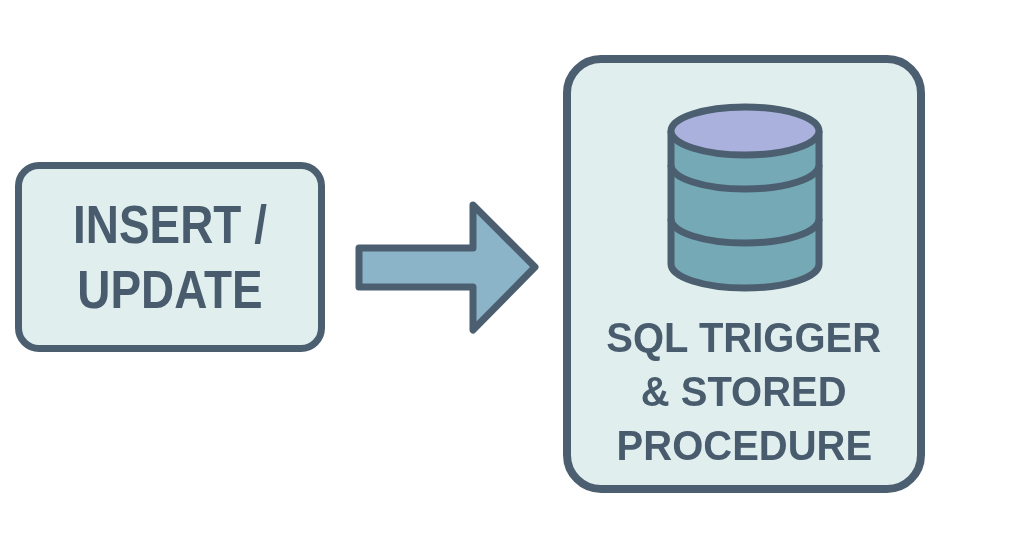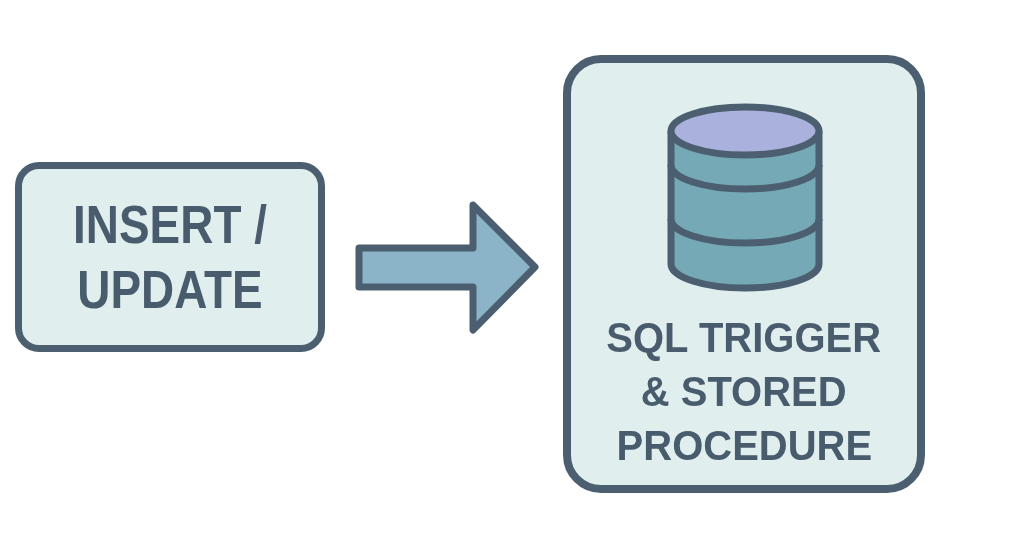--- a/index.html
+++ b/index.html
@@ -22,21 +22,20 @@
     left: 15px;
     top: 162px;
     width: 310px;
     height: 190px;
     box-sizing: border-box;
     background: #e1eeee;
     border: 7px solid #4c5f70;
     border-radius: 24px;
     display: flex;
     flex-direction: column;
-    align-items: center;
     justify-content: center;
   }
   .source-box .label-line {
     display: block;
     font-size: 54px;
     font-weight: 700;
     line-height: 65px;
     color: #495c6e;
     transform: scaleX(0.85);
     transform-origin: center;

